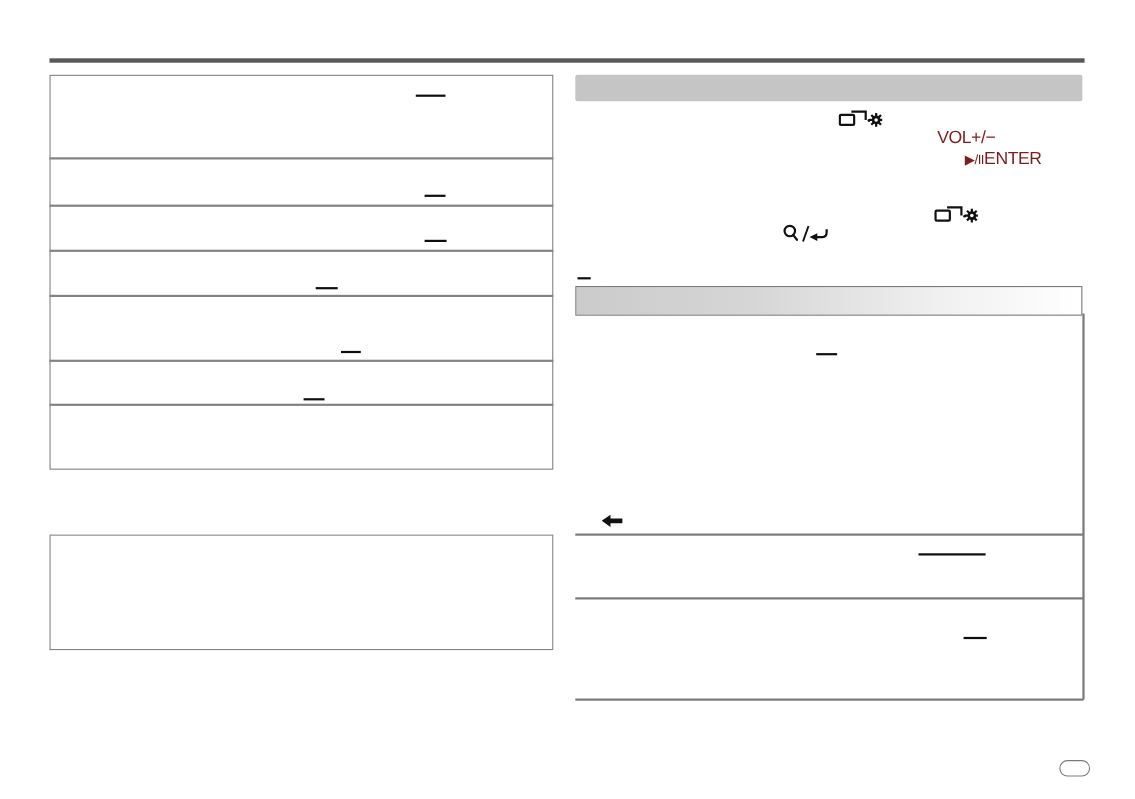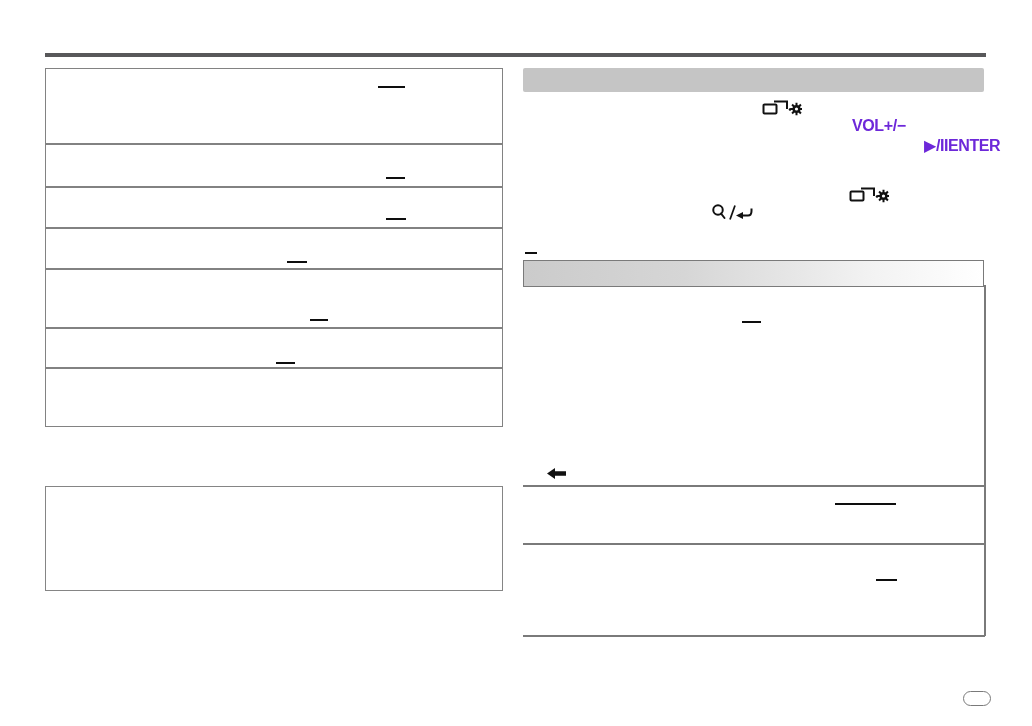--- a/index.html
+++ b/index.html
@@ -19,22 +19,22 @@
   .ul-thin{position:absolute;height:1.5px;background:#0e0e0e;}
   
   .note-box{left:45px;top:486px;width:456px;height:103px;border:1px solid #858585;background:#fff;}
   
   .header-bar{left:523px;top:68px;width:461px;height:24px;background:#c5c5c5;border-radius:2px;}
   .header-gradient{left:523px;top:260px;width:459px;height:25px;border:1px solid #7a7a7a;
     background:linear-gradient(to right,#cbcbcb 0%,#d6d6d6 35%,#f2f2f2 75%,#ffffff 100%);}
   .right-border{left:984px;top:285px;width:1.5px;height:351px;background:#7a7a7a;}
   .sec-div{left:523px;width:462px;background:#7a7a7a;height:1.5px;}
   
-  .key-label{position:absolute;font-weight:bold;font-size:16px;letter-spacing:-0.4px;color:#6d28d9;white-space:nowrap;}
-  .play-glyph{font-size:16px;margin-left:47px;}
+  .key-label{position:absolute;font-weight:normal;font-size:16px;letter-spacing:-0.4px;color:#7f1d1d;white-space:nowrap;}
+  .play-glyph{font-size:12px;}
   
   .page-pill{left:963px;top:691px;width:26px;height:13px;border:1.5px solid #7a7a7a;border-radius:8px;background:#fff;}
   svg{display:block;}
 </style>
 </head>
 <body>
 
 <div class="page">
 
   <div class="abs top-rule"></div>

